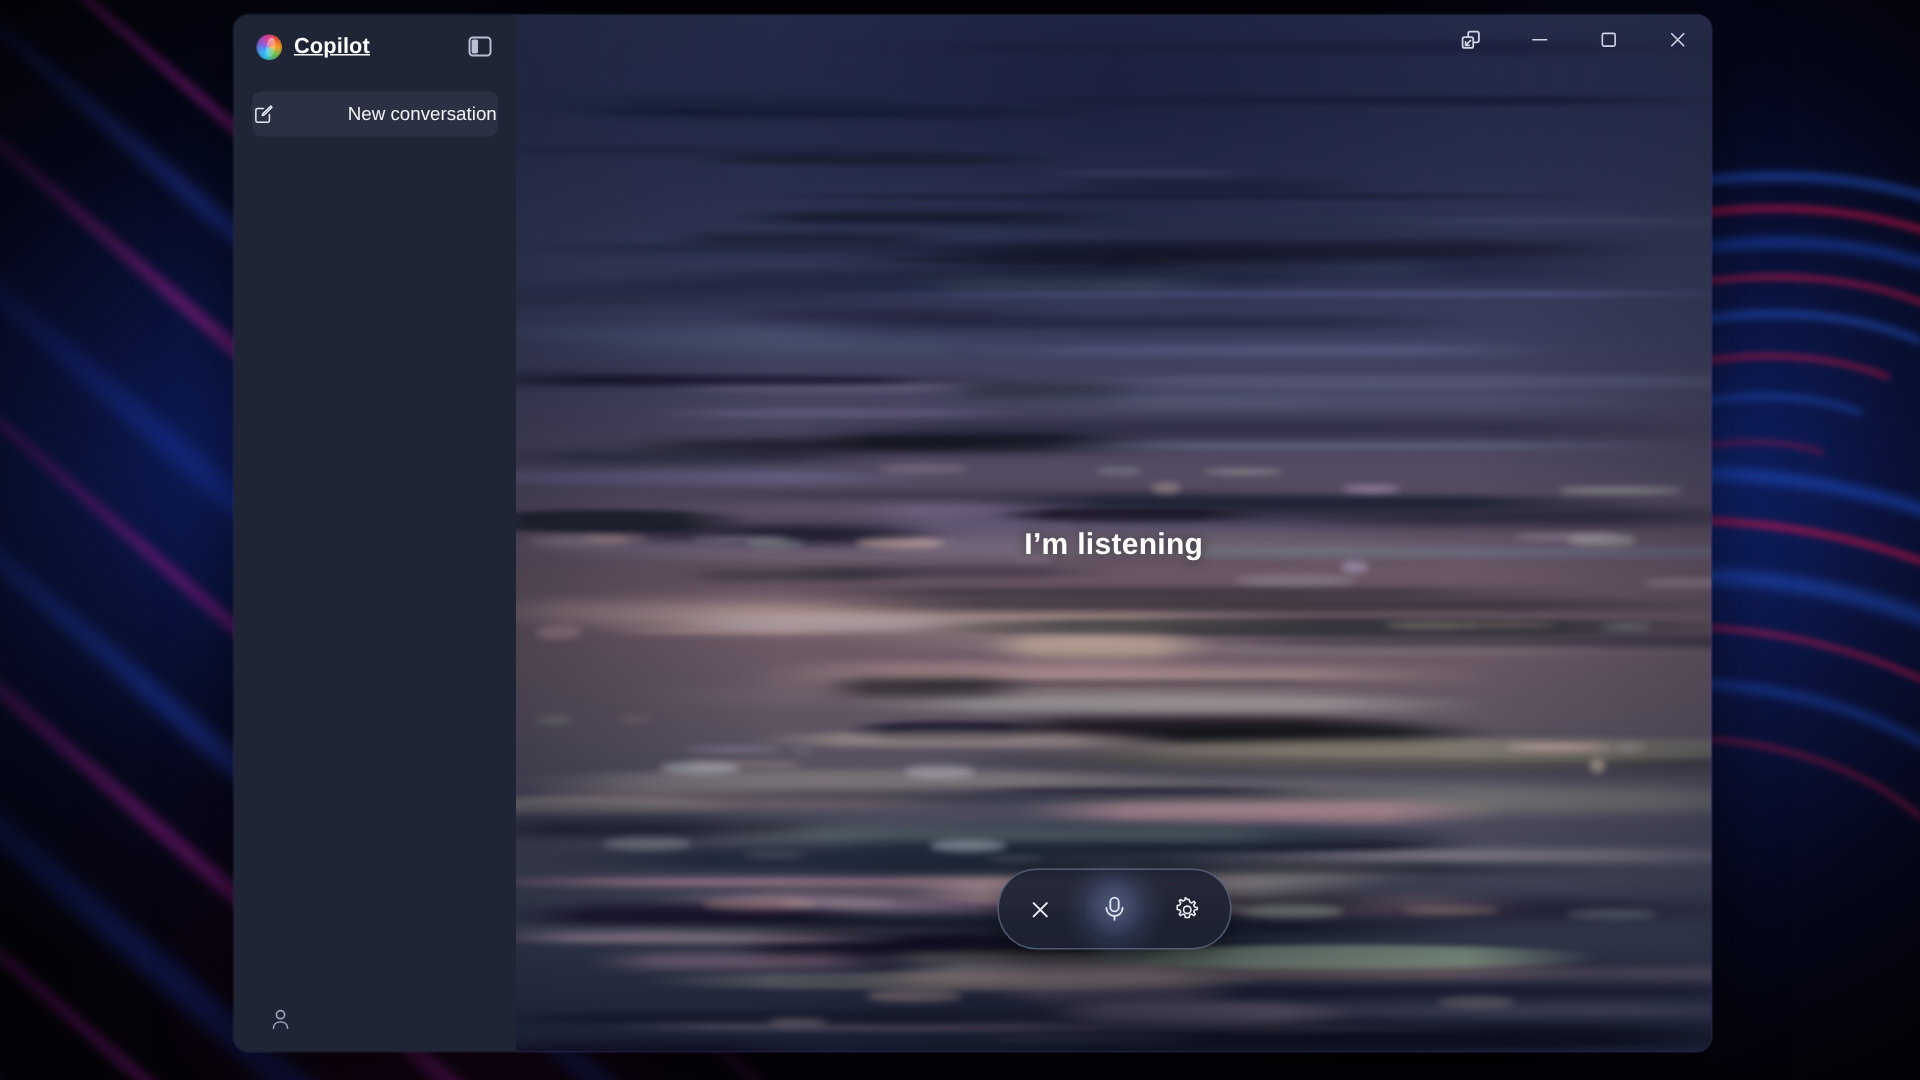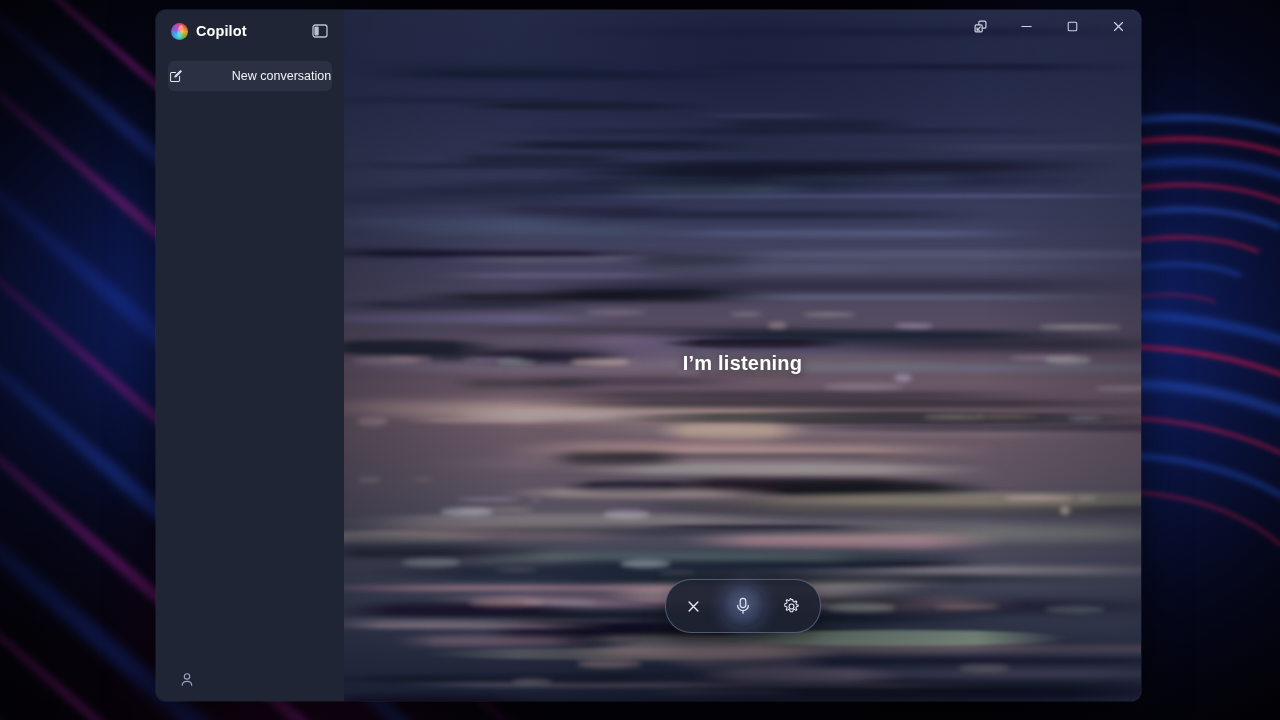--- a/index.html
+++ b/index.html
@@ -141,20 +141,21 @@
     background: linear-gradient(180deg, rgba(255,255,255,.80), rgba(255,255,255,.30));
     opacity: .55;
   }
   #app-title {
     font-size: 14.5px;
     font-weight: bold;
     color: #ffffff;
     letter-spacing: .1px;
     flex: 1 1 auto;
     white-space: nowrap;
+    text-decoration: underline;
   }
   #sidebar-toggle {
     width: 22px; height: 22px;
     display: flex; align-items: center; justify-content: center;
     border-radius: 4px;
     cursor: pointer;
     flex: 0 0 22px;
   }
   #sidebar-toggle svg { display: block; }
 

